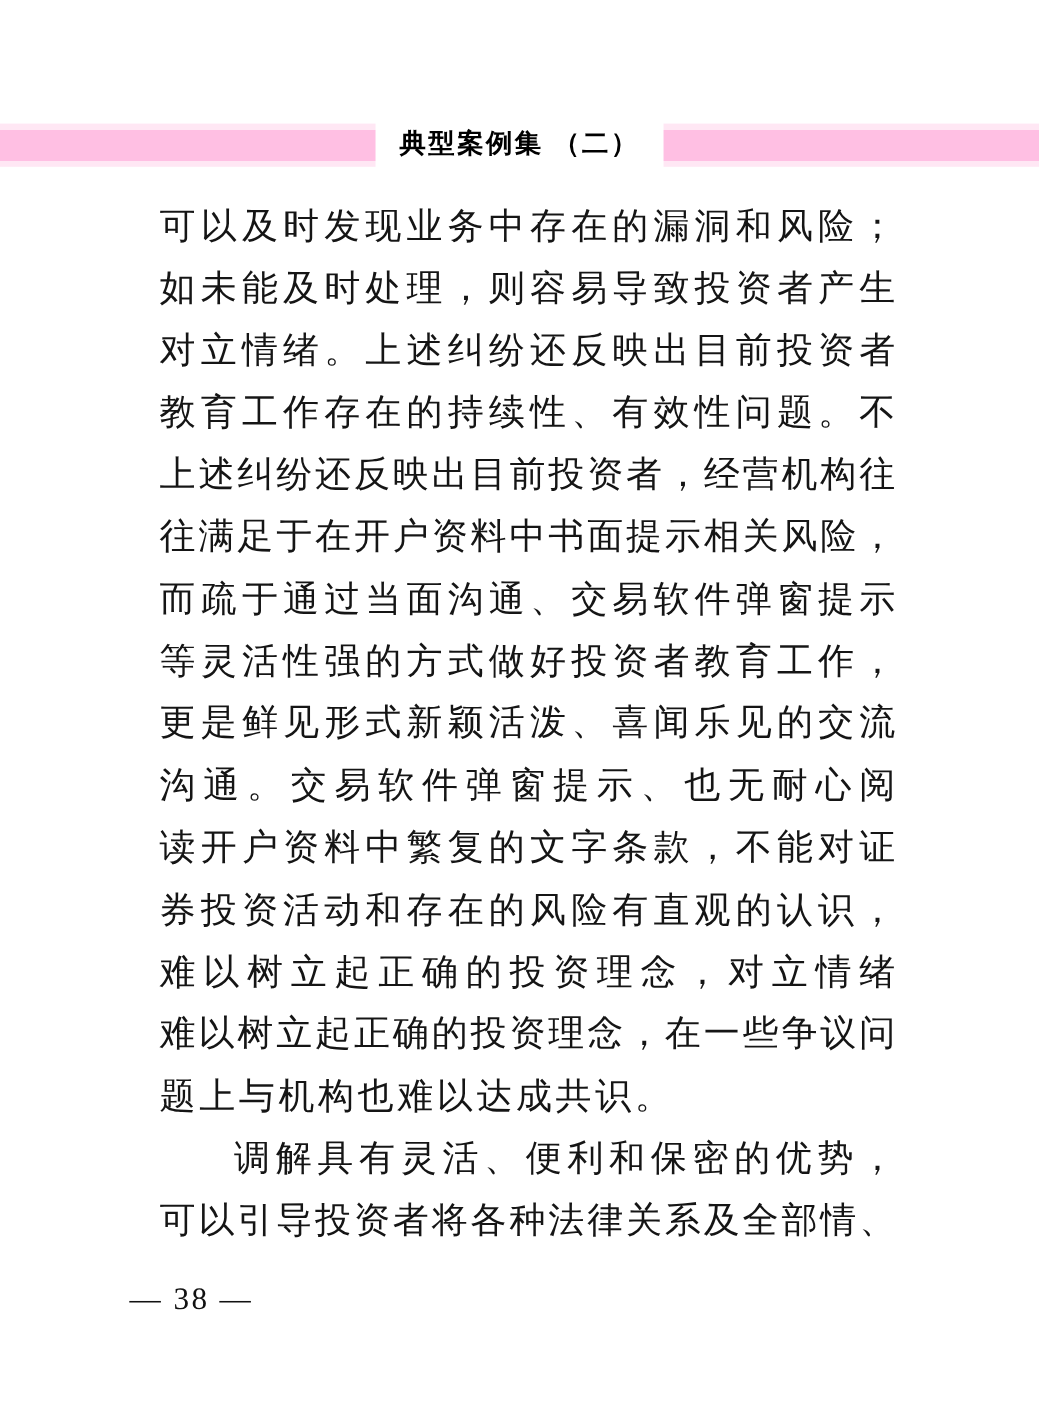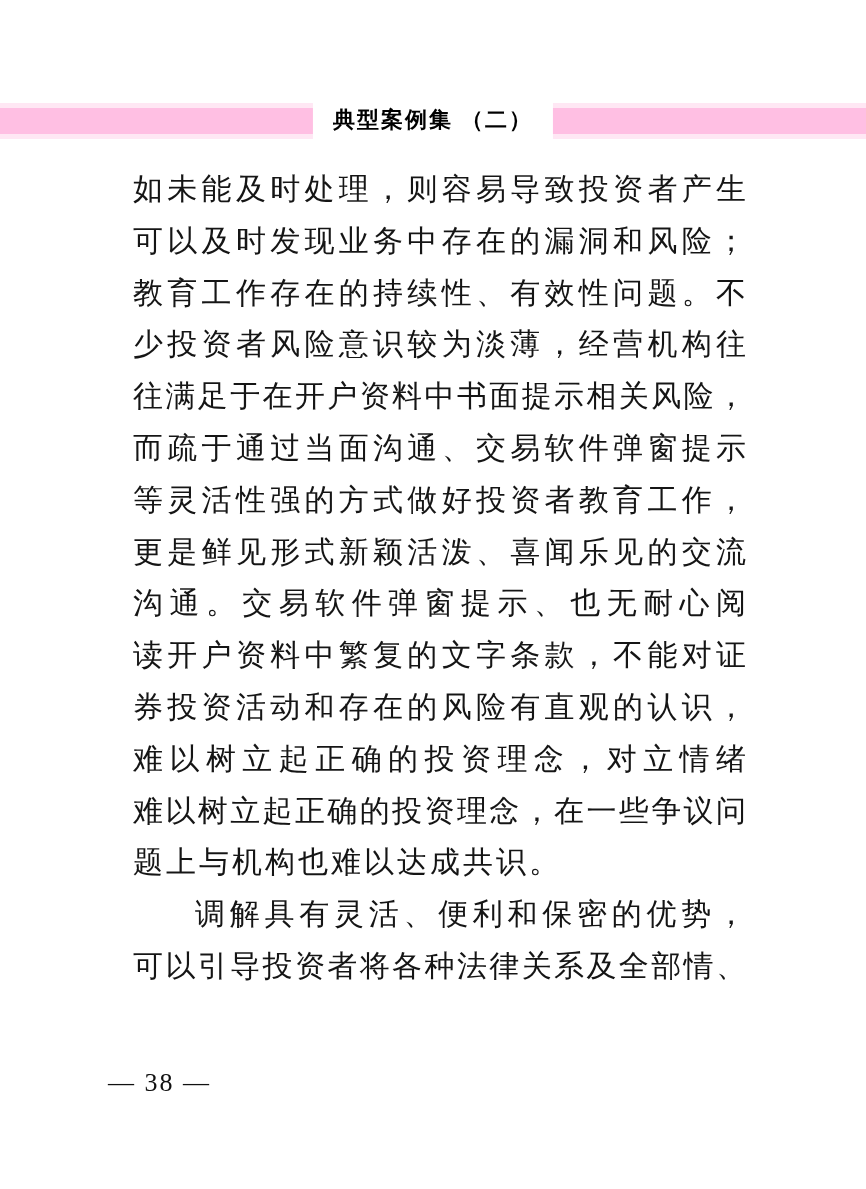--- a/index.html
+++ b/index.html
@@ -94,24 +94,25 @@
 
 <div class="page">
 
   <div class="header-bar"></div>
 
   <div class="header-title-box">
     <span class="header-title">典型案例集 （二）</span>
   </div>
 
   <div class="body-text">
+      <div class="line">可以及时发现业务中存在的漏洞和风险；</div>
       <div class="line">如未能及时处理，则容易导致投资者产生</div>
-      <div class="line">可以及时发现业务中存在的漏洞和风险；</div>
+      <div class="line">对立情绪。上述纠纷还反映出目前投资者</div>
       <div class="line">教育工作存在的持续性、有效性问题。不</div>
-      <div class="line">少投资者风险意识较为淡薄，经营机构往</div>
+      <div class="line">上述纠纷还反映出目前投资者，经营机构往</div>
       <div class="line">往满足于在开户资料中书面提示相关风险，</div>
       <div class="line">而疏于通过当面沟通、交易软件弹窗提示</div>
       <div class="line">等灵活性强的方式做好投资者教育工作，</div>
       <div class="line">更是鲜见形式新颖活泼、喜闻乐见的交流</div>
       <div class="line">沟通。交易软件弹窗提示、也无耐心阅</div>
       <div class="line">读开户资料中繁复的文字条款，不能对证</div>
       <div class="line">券投资活动和存在的风险有直观的认识，</div>
       <div class="line">难以树立起正确的投资理念，对立情绪</div>
       <div class="line">难以树立起正确的投资理念，在一些争议问</div>
       <div class="line no-fill">题上与机构也难以达成共识。</div>

